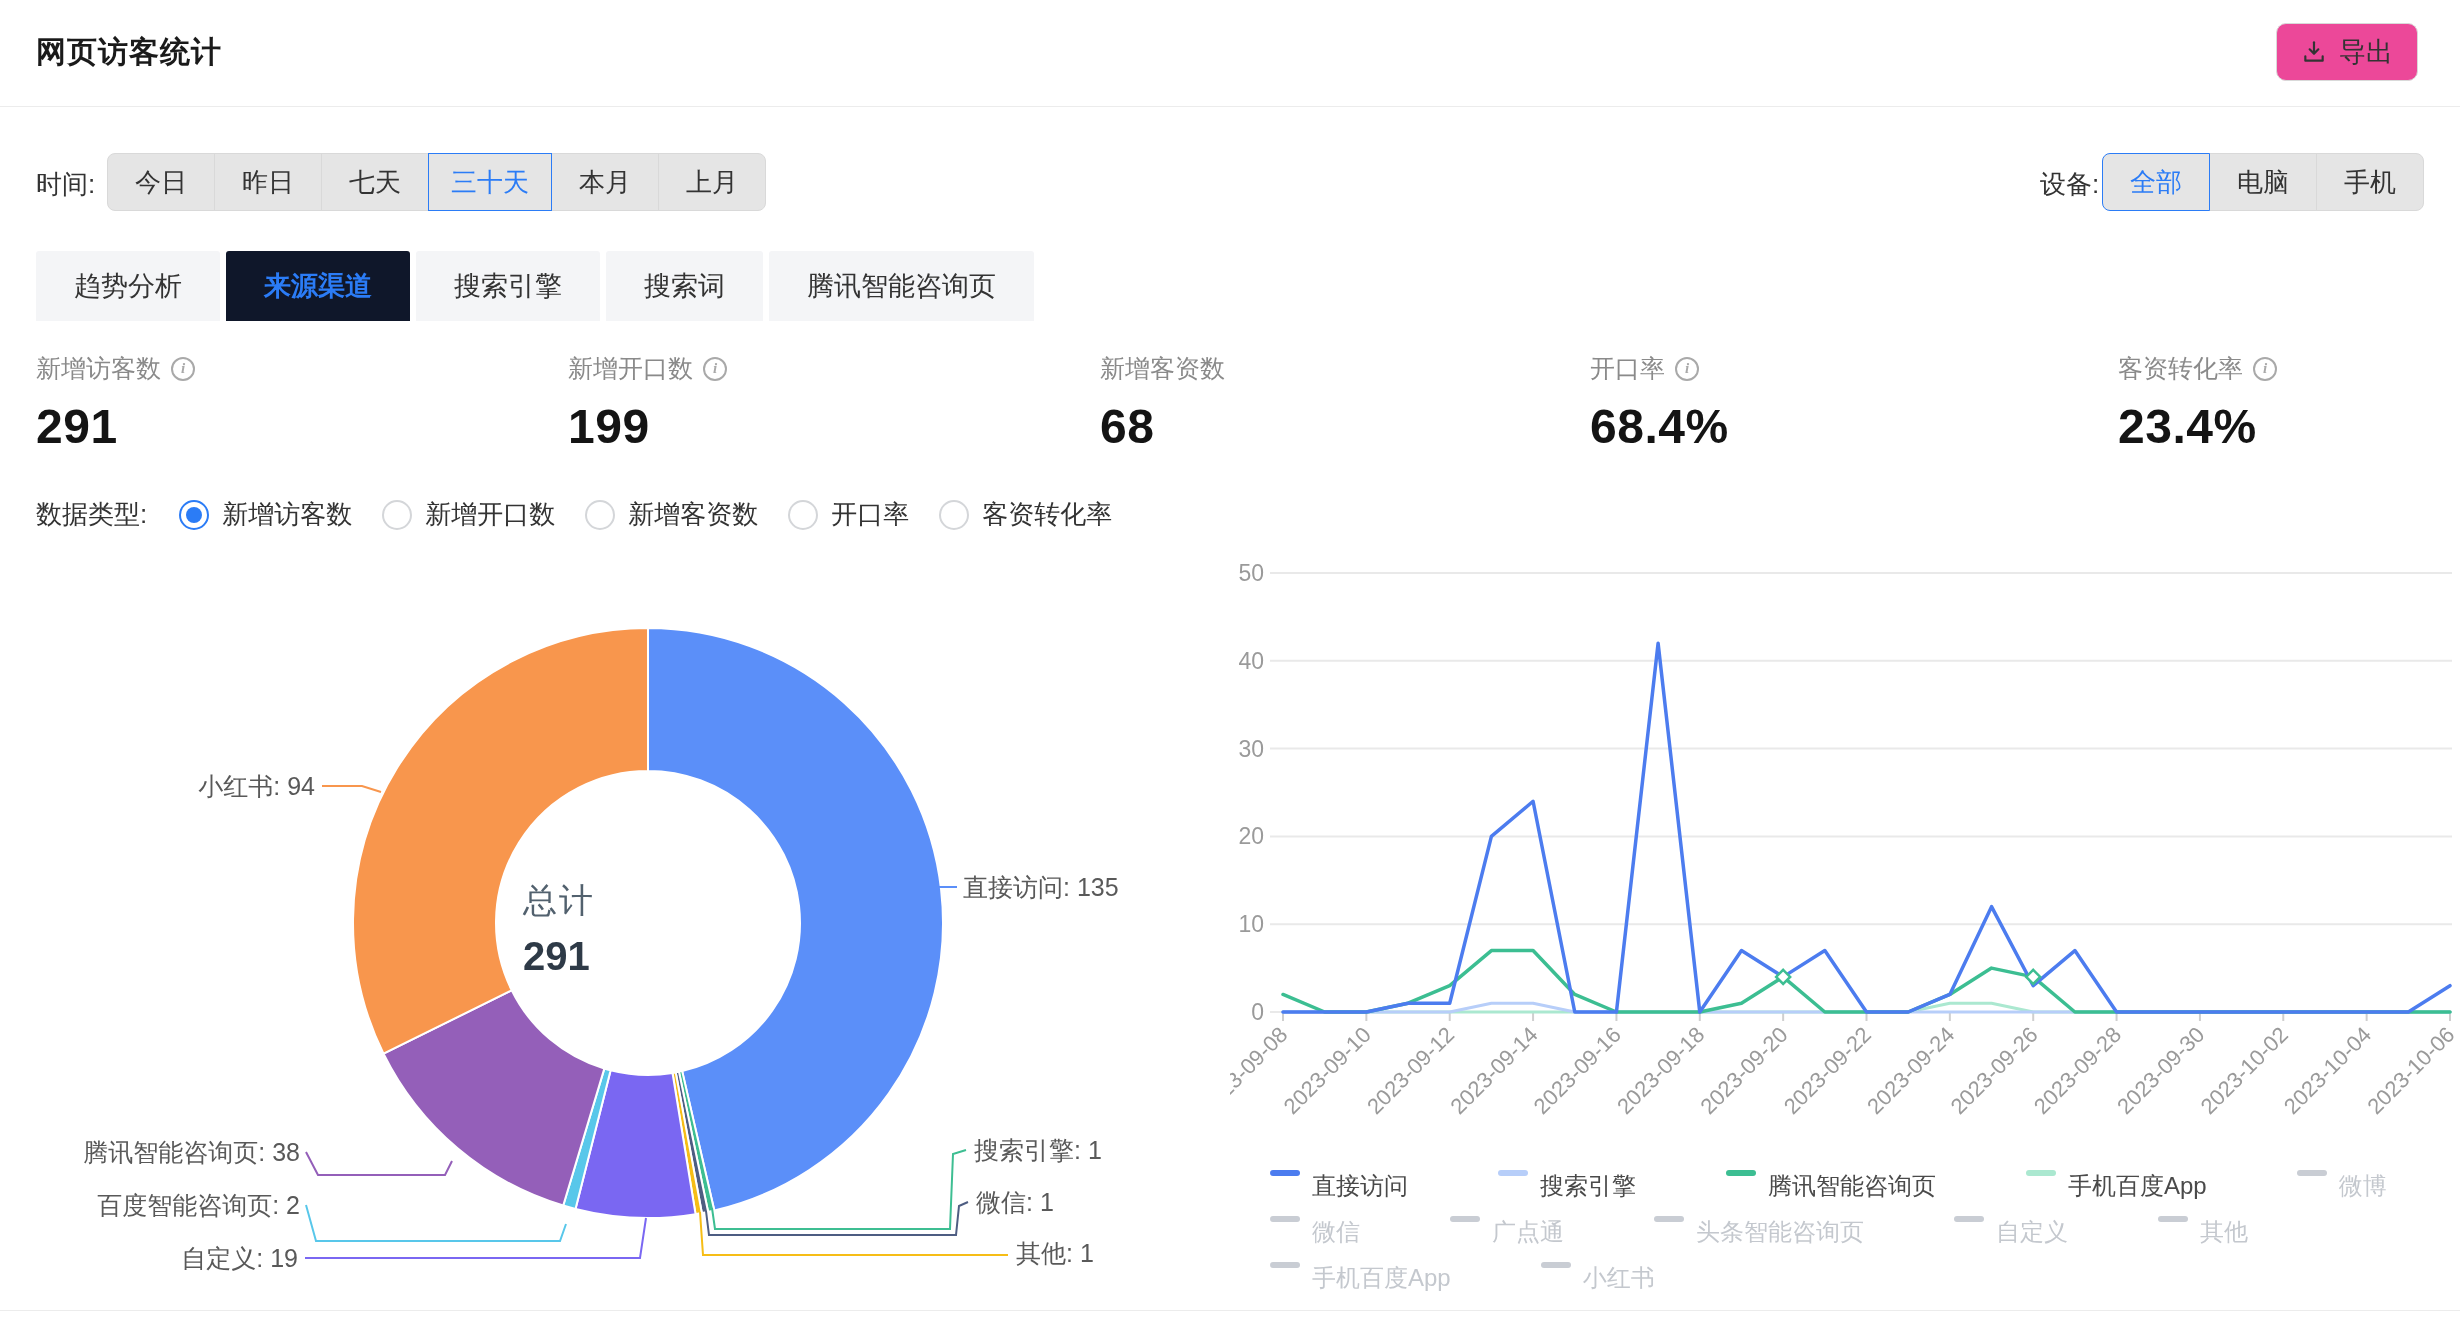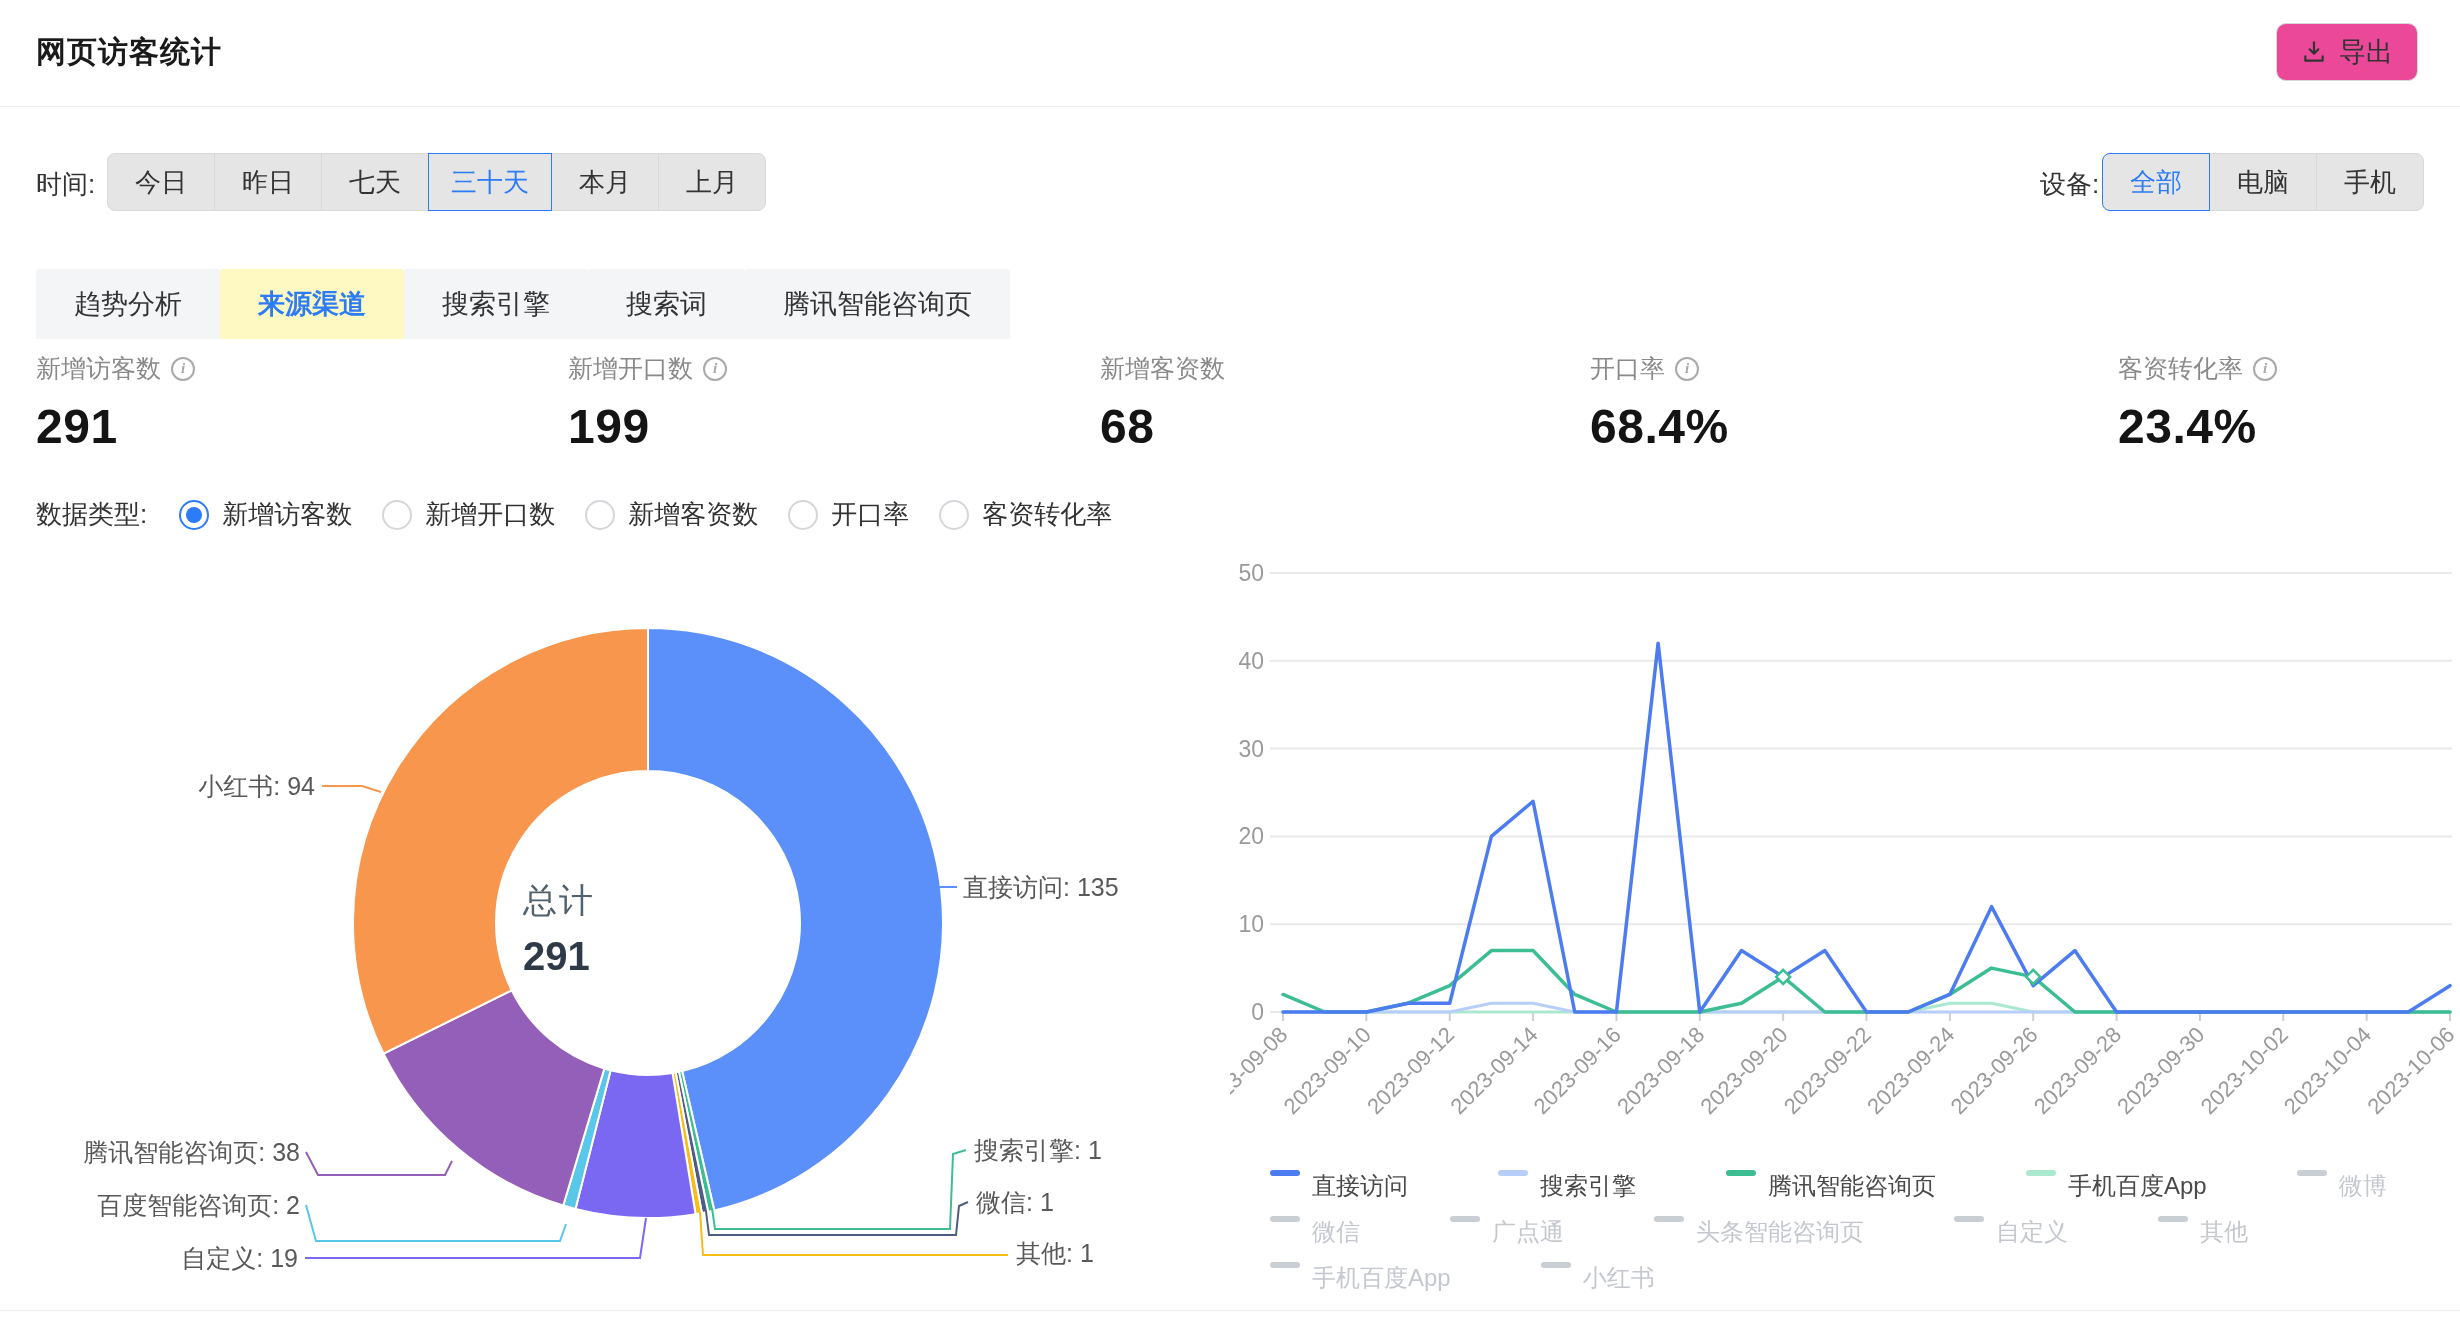--- a/index.html
+++ b/index.html
@@ -20,23 +20,23 @@
   .btn-group .gbtn:first-child { border-radius:8px 0 0 8px; margin-left:0; }
   .btn-group .gbtn:last-child { border-radius:0 8px 8px 0; }
   .btn-group .gbtn.sel { color:#2b7cf6; border-color:#2b7cf6; z-index:2; }
   .date-range { position:absolute; left:765px; top:153px; width:474px; height:58px; border:1px solid #d9d9d9; border-radius:8px; background:#fff; display:flex; align-items:center; padding:0 20px; gap:8px; }
   .date-range input { border:none; outline:none; font-size:25px; color:#555; width:158px; background:transparent; font-family:inherit; }
   .date-range input::placeholder { color:#c0c4cc; }
   .dr-arrow { color:#c0c4cc; font-size:26px; flex:0 0 auto; padding:0 6px; }
   .dr-cal { margin-left:auto; display:block; }
 
   
-  .tabs { position:absolute; left:36px; top:269px; display:flex; }
+  .tabs { position:absolute; left:36px; top:251px; display:flex; gap:6px; }
   .tab { height:70px; padding:0 38px; display:flex; align-items:center; justify-content:center; font-size:27px; color:#333; background:#f4f5f7; cursor:pointer; border-radius:3px 3px 0 0; }
-  .tab.sel { background:#fef9c3; color:#2b7cf6; font-weight:600; }
+  .tab.sel { background:#0f172a; color:#2b7cf6; font-weight:600; }
 
   
   .stats { position:absolute; left:0; top:352px; width:2460px; height:130px; }
   .stat { position:absolute; top:0; }
   .stat-label { display:flex; align-items:center; gap:10px; font-size:25px; color:#8a8a8a; }
   .info-icon { width:24px; height:24px; border:2px solid #a9a9a9; border-radius:50%; display:inline-flex; align-items:center; justify-content:center; font-size:15px; color:#a9a9a9; font-family:"Liberation Serif",serif; font-style:italic; font-weight:700; }
   .stat-value { margin-top:14px; font-size:48px; font-weight:600; color:#141414; letter-spacing:0.5px; }
 
   
   .dtype-row { position:absolute; left:36px; top:497px; display:flex; align-items:center; gap:30px; }

